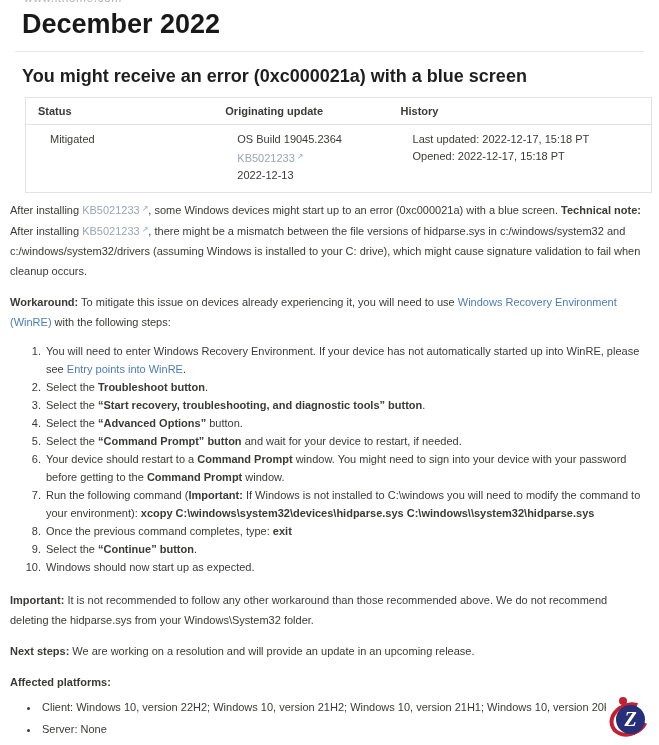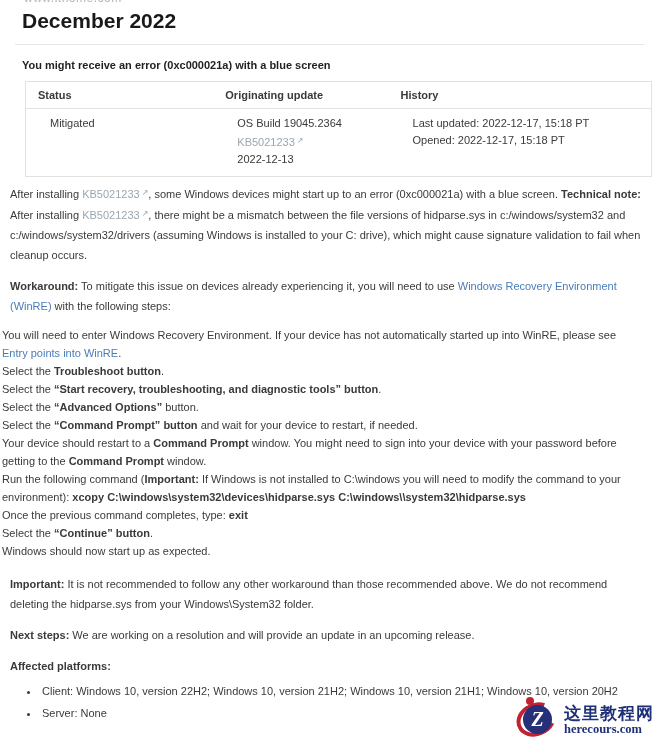--- a/index.html
+++ b/index.html
@@ -10,29 +10,29 @@
     font-family:"Liberation Sans", sans-serif;
     color:#3a3a38;
     overflow:hidden;
   }
   .watermark {
     position:absolute; top:-9px; left:24px;
     font-size:12px; color:#b5b5b5; letter-spacing:0.5px;
   }
   .month-title {
     margin:9px 18px 8px 22px;
-    font-size:21px; font-weight:700; color:#191919;
+    font-size:27px; font-weight:700; color:#191919;
   }
   .top-divider {
     margin:11px 15px 0 15px;
     border:none; border-top:1px solid #e7e7e7; height:0;
   }
   .section-title {
     margin:14px 18px 0 22px;
-    font-size:11px; font-weight:700; color:#1f1f1f;
+    font-size:18px; font-weight:700; color:#1f1f1f;
   }
   .issue-table-wrap { margin:10px 16px 0 16px; }
   table.issue-table {
     width:100%; border-collapse:collapse;
     border:1px solid #e2e2e2; font-size:11px;margin-left:9px;
   }
   table.issue-table th {
     text-align:left; font-weight:700; color:#3a3a38;
     padding:7px 12px; border-bottom:1px solid #e2e2e2;
     font-size:11px;
@@ -45,21 +45,21 @@
   .body-para {
     margin:6px 17px 0 10px;
     font-size:11px; line-height:20px;
   }
   .para-gap { margin-top:11px; }
   .bold { font-weight:700; }
   a.body-link { color:#4a7db8; text-decoration:none; }
   a.kb-link { color:#9aa7b1; text-decoration:none; }
   .ext-icon { font-size:8px; color:#9aa7b1; margin-left:2px; vertical-align:3px; }
   ol.steps {
-    margin:10px 17px 0 0; 
+    margin:10px 17px 0 0; padding-left:44px;
     font-size:11px; line-height:18px; color:#3a3a38;
   }
   ol.steps li { padding-left:2px; }
   ul.platforms {
     margin:6px 17px 0 0; padding-left:40px;
     font-size:11px; line-height:19px; list-style:disc;
   }
   ul.platforms li { margin-bottom:3px; padding-left:2px; }
   .logo {
     position:absolute; right:1px; bottom:1px;
@@ -163,17 +163,13 @@
     <li><span>Client: Windows 10, version 22H2; Windows 10, version 21H2; Windows 10, version 21H1; Windows 10, version 20H2</span></li>
     <li><span>Server: None</span></li>
   </ul>
 
 <div class="logo">
   <div class="logo-mark">
     <div class="logo-swirl"></div>
     <div class="logo-circle">Z</div>
     <div class="logo-dot"></div>
   </div>
-  <div class="logo-text">
-    <div class="logo-name">这里教程网</div>
-    <div class="logo-url">herecours.com</div>
-  </div>
 </div>
 
 </body></html>

